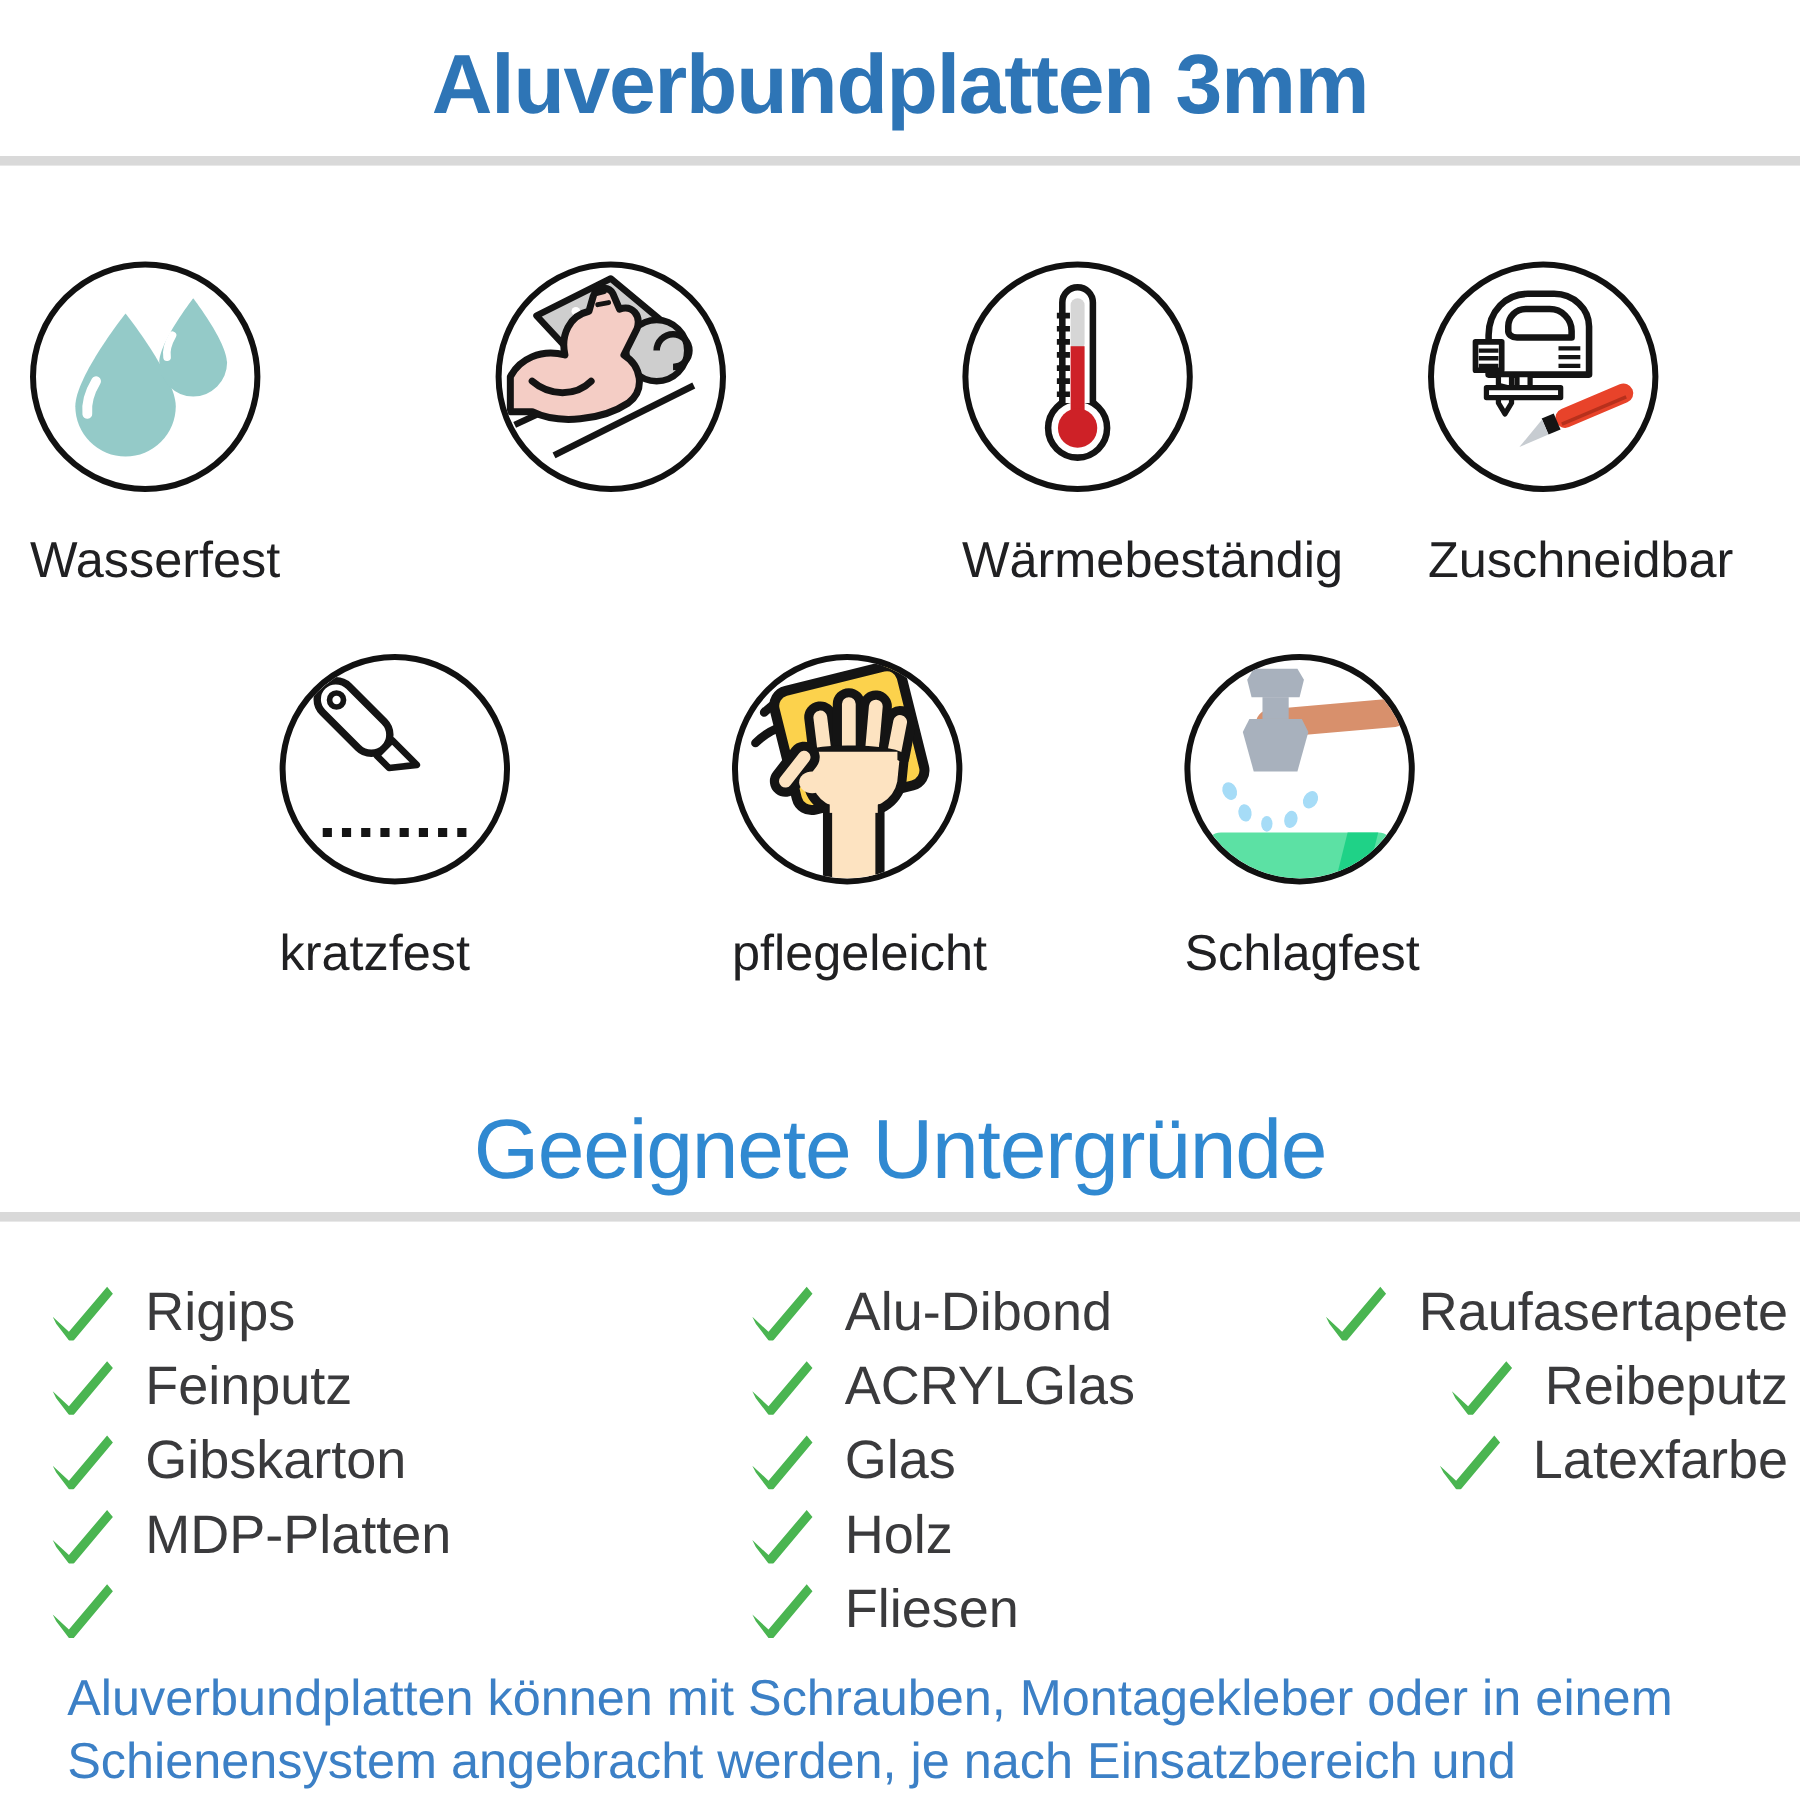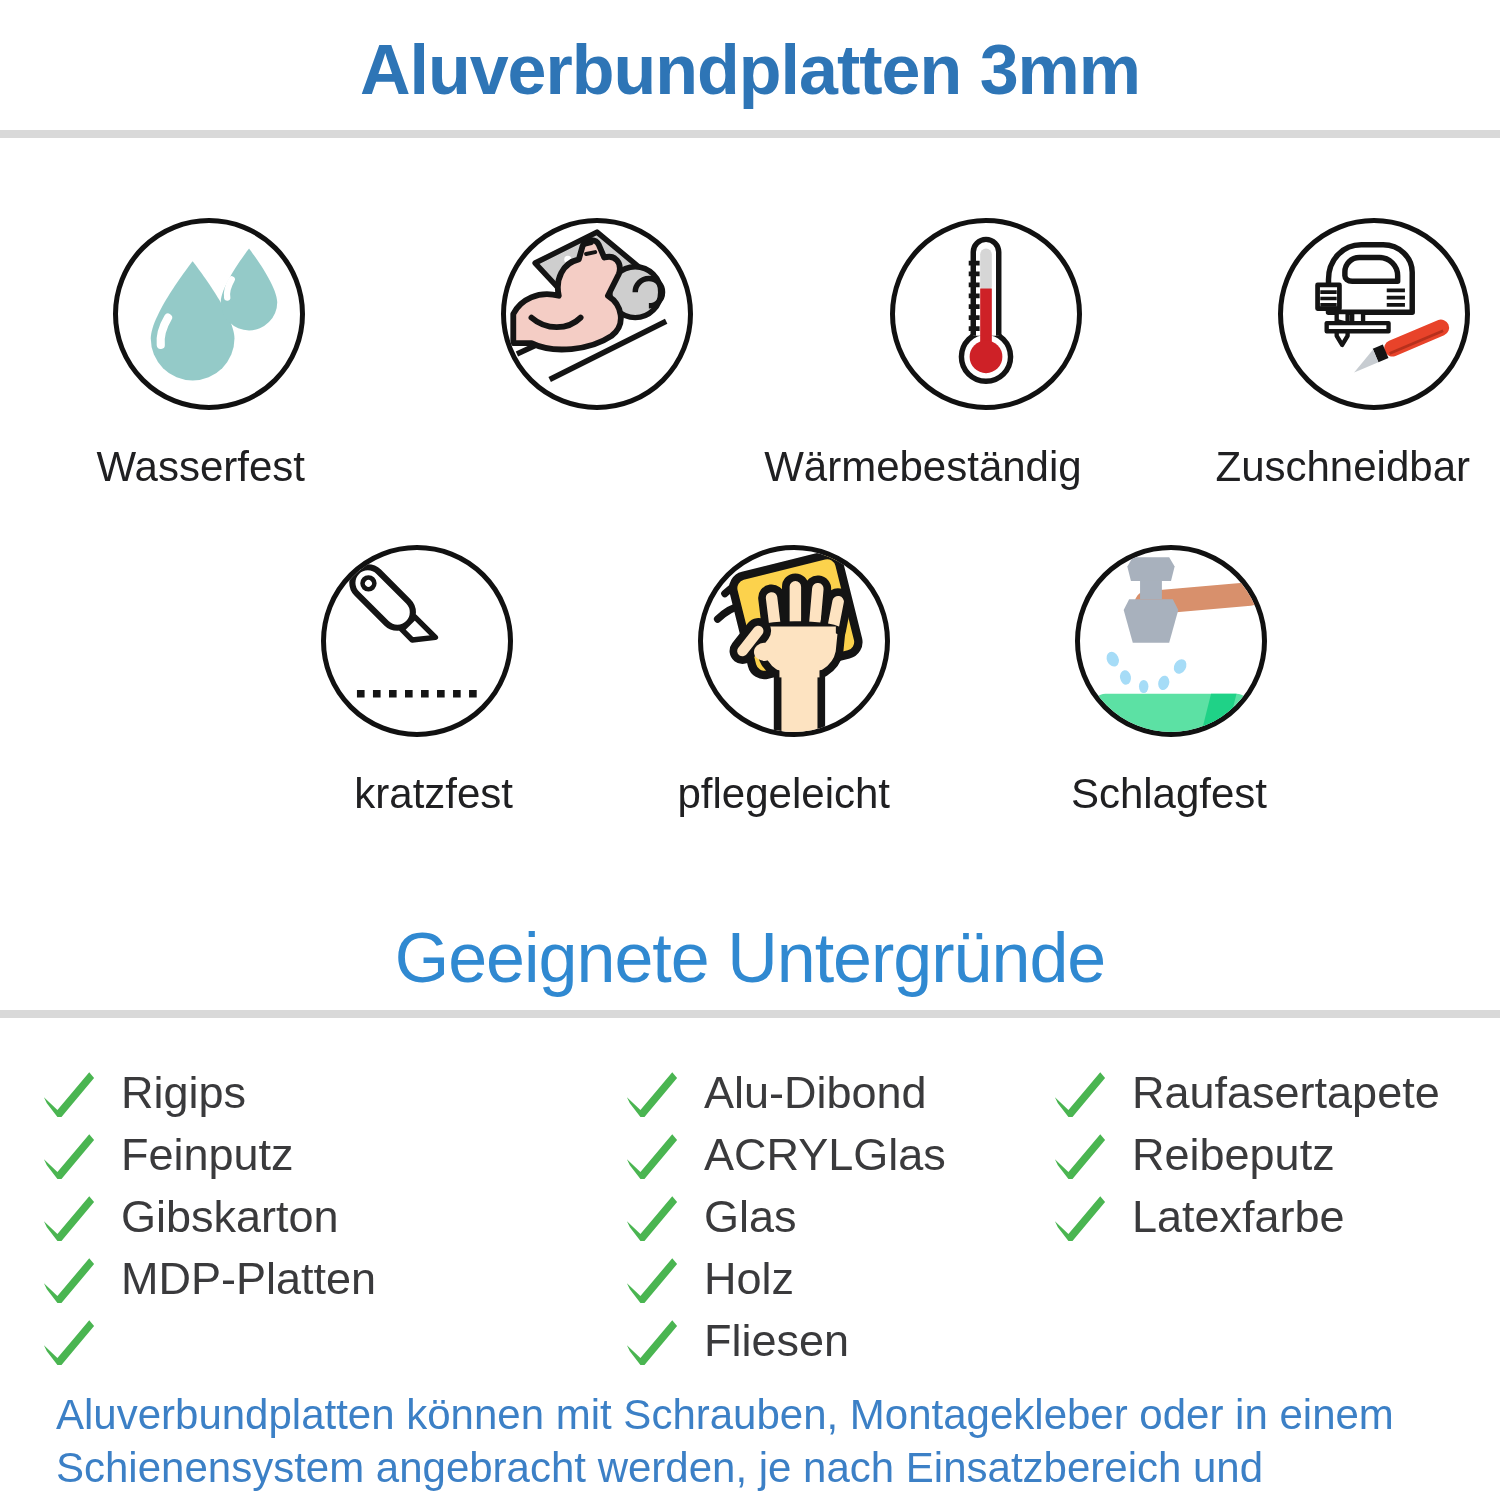--- a/index.html
+++ b/index.html
@@ -10,38 +10,38 @@
   .page-title{
     position:absolute;top:30px;left:0;width:100%;text-align:center;
     font-size:70px;font-weight:700;color:#2e75b6;letter-spacing:-1px;
   }
   .divider{position:absolute;left:0;right:0;height:8px;background:#d9d9d9;}
   #divider-1{top:130px;}
   #divider-2{top:1010px;}
   .feature-row{position:absolute;display:flex;}
   #feature-row-1{top:218px;left:25px;right:30px;justify-content:space-between;}
   #feature-row-2{top:545px;left:0;right:0;justify-content:center;gap:97px;}
-  .feature{width:280px;display:flex;flex-direction:column;align-items:flex-end;}
+  .feature{width:280px;display:flex;flex-direction:column;align-items:flex-start;}
   .icon-circle{
     width:182px;height:182px;border:5px solid #111111;border-radius:50%;
     background:#fff;position:relative;overflow:hidden;flex:none;
   }
   .icon-circle svg{position:absolute;left:0;top:0;width:100%;height:100%;}
   .feature-label{
     margin-top:33px;font-size:42px;color:#202022;white-space:nowrap;text-align:center;
   }
   .section-title{
     position:absolute;top:918px;left:0;width:100%;text-align:center;
     font-size:70px;font-weight:400;color:#3089d1;letter-spacing:-1px;
   }
   .substrates{position:absolute;top:1062px;left:42px;right:10px;display:flex;}
   .sub-col{display:flex;flex-direction:column;}
   #sub-col-1{width:583px;}
   #sub-col-2{width:428px;}
-  #sub-col-3{flex:1;}
+  #sub-col-3{flex:1;align-items:flex-end;}
   .sub-item{height:62px;display:flex;align-items:center;gap:25px;}
   .check{width:54px;height:47px;flex:none;}
   .sub-label{font-size:45px;color:#3a3a3c;white-space:nowrap;}
   .footer-note{
     position:absolute;top:1388px;left:56px;right:20px;
     font-size:42px;line-height:53px;color:#3c80c6;
   }
 </style>
 </head>
 <body>

